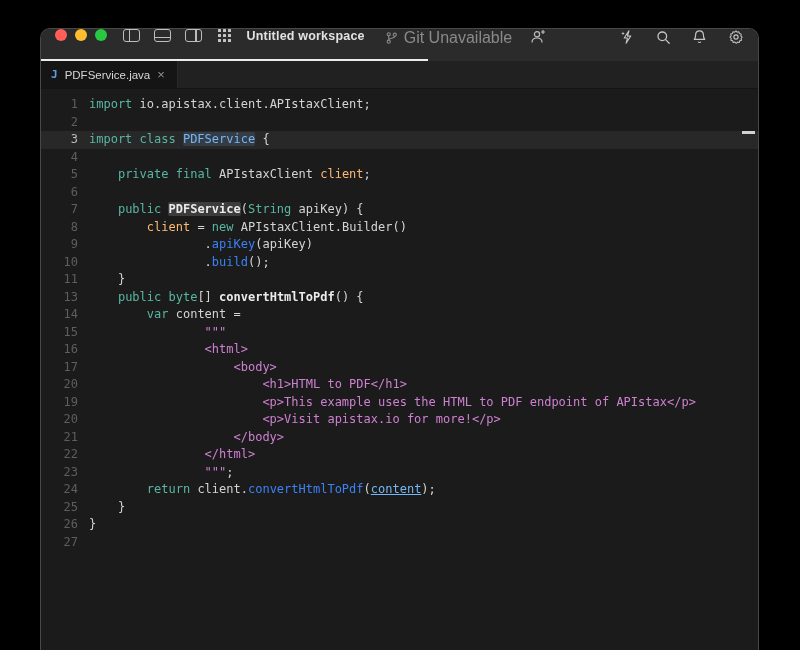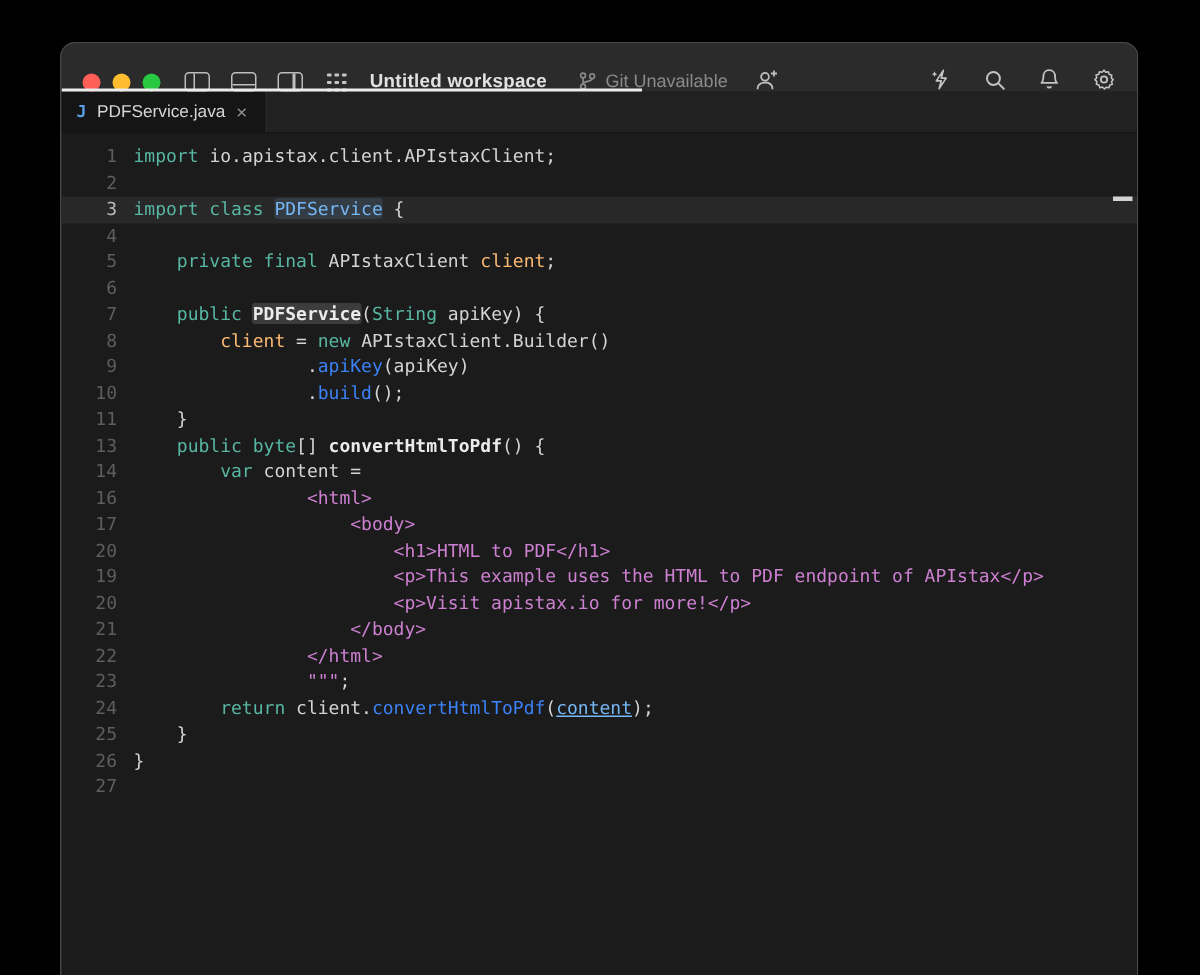--- a/index.html
+++ b/index.html
@@ -5,37 +5,37 @@
   * { margin:0; padding:0; box-sizing:border-box; }
   html,body { width:800px; height:650px; background:#000; overflow:hidden;
               font-family:"Liberation Sans", sans-serif; }
 
   .window { position:absolute; left:40px; top:28px; width:719px; height:622px;
             background:#1b1b1b; border:1px solid #484848; border-bottom:none;
             border-radius:10px 10px 0 0; overflow:hidden; }
 
   
   .titlebar { position:relative; height:32px; background:#2b2b2b;
-              display:flex; align-items:flex-end; padding:0 14px; }
+              display:flex; align-items:flex-start; padding:0 14px; }
   .traffic { display:flex; gap:8px; margin-right:16px; }
   .traffic span { width:12px; height:12px; border-radius:50%; display:block; }
 
   .layout-btns { display:flex; gap:14px; margin-right:16px; align-items:center; }
   .lay { width:17px; height:13px; border:1.5px solid #bdbdbd; border-radius:3px; position:relative; }
   .lay i { position:absolute; background:#bdbdbd; }
   .lay.left i  { left:4.5px; top:0; bottom:0; width:1.5px; }
   .lay.bottom i{ left:0; right:0; bottom:3px; height:1.5px; }
   .lay.right i { right:4.5px; top:0; bottom:0; width:1.5px; }
 
   .grid-icon { display:grid; grid-template-columns:repeat(3,2.5px); grid-gap:2.5px; margin-right:16px; }
   .grid-icon i { width:2.5px; height:2.5px; background:#c4c4c4; border-radius:0.5px; }
 
   .ws-name { color:#e2e2e2; font-size:12.5px; font-weight:bold; letter-spacing:.2px; margin-right:20px; cursor:default; }
 
-  .git { display:flex; align-items:center; gap:6px; color:#8a8a8a; font-size:12px; margin-right:18px; }
+  .git { display:flex; align-items:center; gap:6px; color:#8a8a8a; font-size:16px; margin-right:18px; }
   .icon-btn { display:flex; align-items:center; justify-content:center; }
   .tb-right { margin-left:auto; display:flex; align-items:center; gap:21px; }
 
   .progress { position:absolute; left:0; bottom:0; height:2px; background:#ececec; }
 
   
   .tabbar { height:28px; background:#212121; display:flex; align-items:stretch; border-bottom:1px solid #141414; }
   .tab { background:#151515; display:flex; align-items:center; gap:7px; padding:0 12px 0 10px;
          font-size:11.5px; color:#d6d6d6; border-right:1px solid #2a2a2a; }
   .tab .badge { color:#589fe3; font-weight:bold; font-size:11px; font-family:"DejaVu Sans Mono",monospace; }
@@ -166,20 +166,21 @@
         <div class="code-line"><span class="line-num">4</span><span class="line-code"></span></div>
         <div class="code-line"><span class="line-num">5</span><span class="line-code"><span class="tk-pl">    </span><span class="tk-kw">private final</span><span class="tk-pl"> APIstaxClient </span><span class="tk-field">client</span><span class="tk-pl">;</span></span></div>
         <div class="code-line"><span class="line-num">6</span><span class="line-code"></span></div>
         <div class="code-line"><span class="line-num">7</span><span class="line-code"><span class="tk-pl">    </span><span class="tk-kw">public </span><span class="tk-declhl">PDFService</span><span class="tk-pl">(</span><span class="tk-kw">String</span><span class="tk-pl"> apiKey) {</span></span></div>
         <div class="code-line"><span class="line-num">8</span><span class="line-code"><span class="tk-pl">        </span><span class="tk-field">client</span><span class="tk-pl"> = </span><span class="tk-kw">new</span><span class="tk-pl"> APIstaxClient.Builder()</span></span></div>
         <div class="code-line"><span class="line-num">9</span><span class="line-code"><span class="tk-pl">                .</span><span class="tk-method">apiKey</span><span class="tk-pl">(apiKey)</span></span></div>
         <div class="code-line"><span class="line-num">10</span><span class="line-code"><span class="tk-pl">                .</span><span class="tk-method">build</span><span class="tk-pl">();</span></span></div>
         <div class="code-line"><span class="line-num">11</span><span class="line-code"><span class="tk-pl">    }</span></span></div>
         <div class="code-line"><span class="line-num">13</span><span class="line-code"><span class="tk-pl">    </span><span class="tk-kw">public byte</span><span class="tk-pl">[] </span><span class="tk-decl">convertHtmlToPdf</span><span class="tk-pl">() {</span></span></div>
         <div class="code-line"><span class="line-num">14</span><span class="line-code"><span class="tk-pl">        </span><span class="tk-kw">var</span><span class="tk-pl"> content =</span></span></div>
+        <div class="code-line"><span class="line-num">15</span><span class="line-code"><span class="tk-str">                """</span></span></div>
         <div class="code-line"><span class="line-num">16</span><span class="line-code"><span class="tk-str">                &lt;html&gt;</span></span></div>
         <div class="code-line"><span class="line-num">17</span><span class="line-code"><span class="tk-str">                    &lt;body&gt;</span></span></div>
         <div class="code-line"><span class="line-num">20</span><span class="line-code"><span class="tk-str">                        &lt;h1&gt;HTML to PDF&lt;/h1&gt;</span></span></div>
         <div class="code-line"><span class="line-num">19</span><span class="line-code"><span class="tk-str">                        &lt;p&gt;This example uses the HTML to PDF endpoint of APIstax&lt;/p&gt;</span></span></div>
         <div class="code-line"><span class="line-num">20</span><span class="line-code"><span class="tk-str">                        &lt;p&gt;Visit apistax.io for more!&lt;/p&gt;</span></span></div>
         <div class="code-line"><span class="line-num">21</span><span class="line-code"><span class="tk-str">                    &lt;/body&gt;</span></span></div>
         <div class="code-line"><span class="line-num">22</span><span class="line-code"><span class="tk-str">                &lt;/html&gt;</span></span></div>
         <div class="code-line"><span class="line-num">23</span><span class="line-code"><span class="tk-str">                """</span><span class="tk-pl">;</span></span></div>
         <div class="code-line"><span class="line-num">24</span><span class="line-code"><span class="tk-pl">        </span><span class="tk-kw">return</span><span class="tk-pl"> client.</span><span class="tk-method">convertHtmlToPdf</span><span class="tk-pl">(</span><span class="tk-link">content</span><span class="tk-pl">);</span></span></div>
         <div class="code-line"><span class="line-num">25</span><span class="line-code"><span class="tk-pl">    }</span></span></div>

